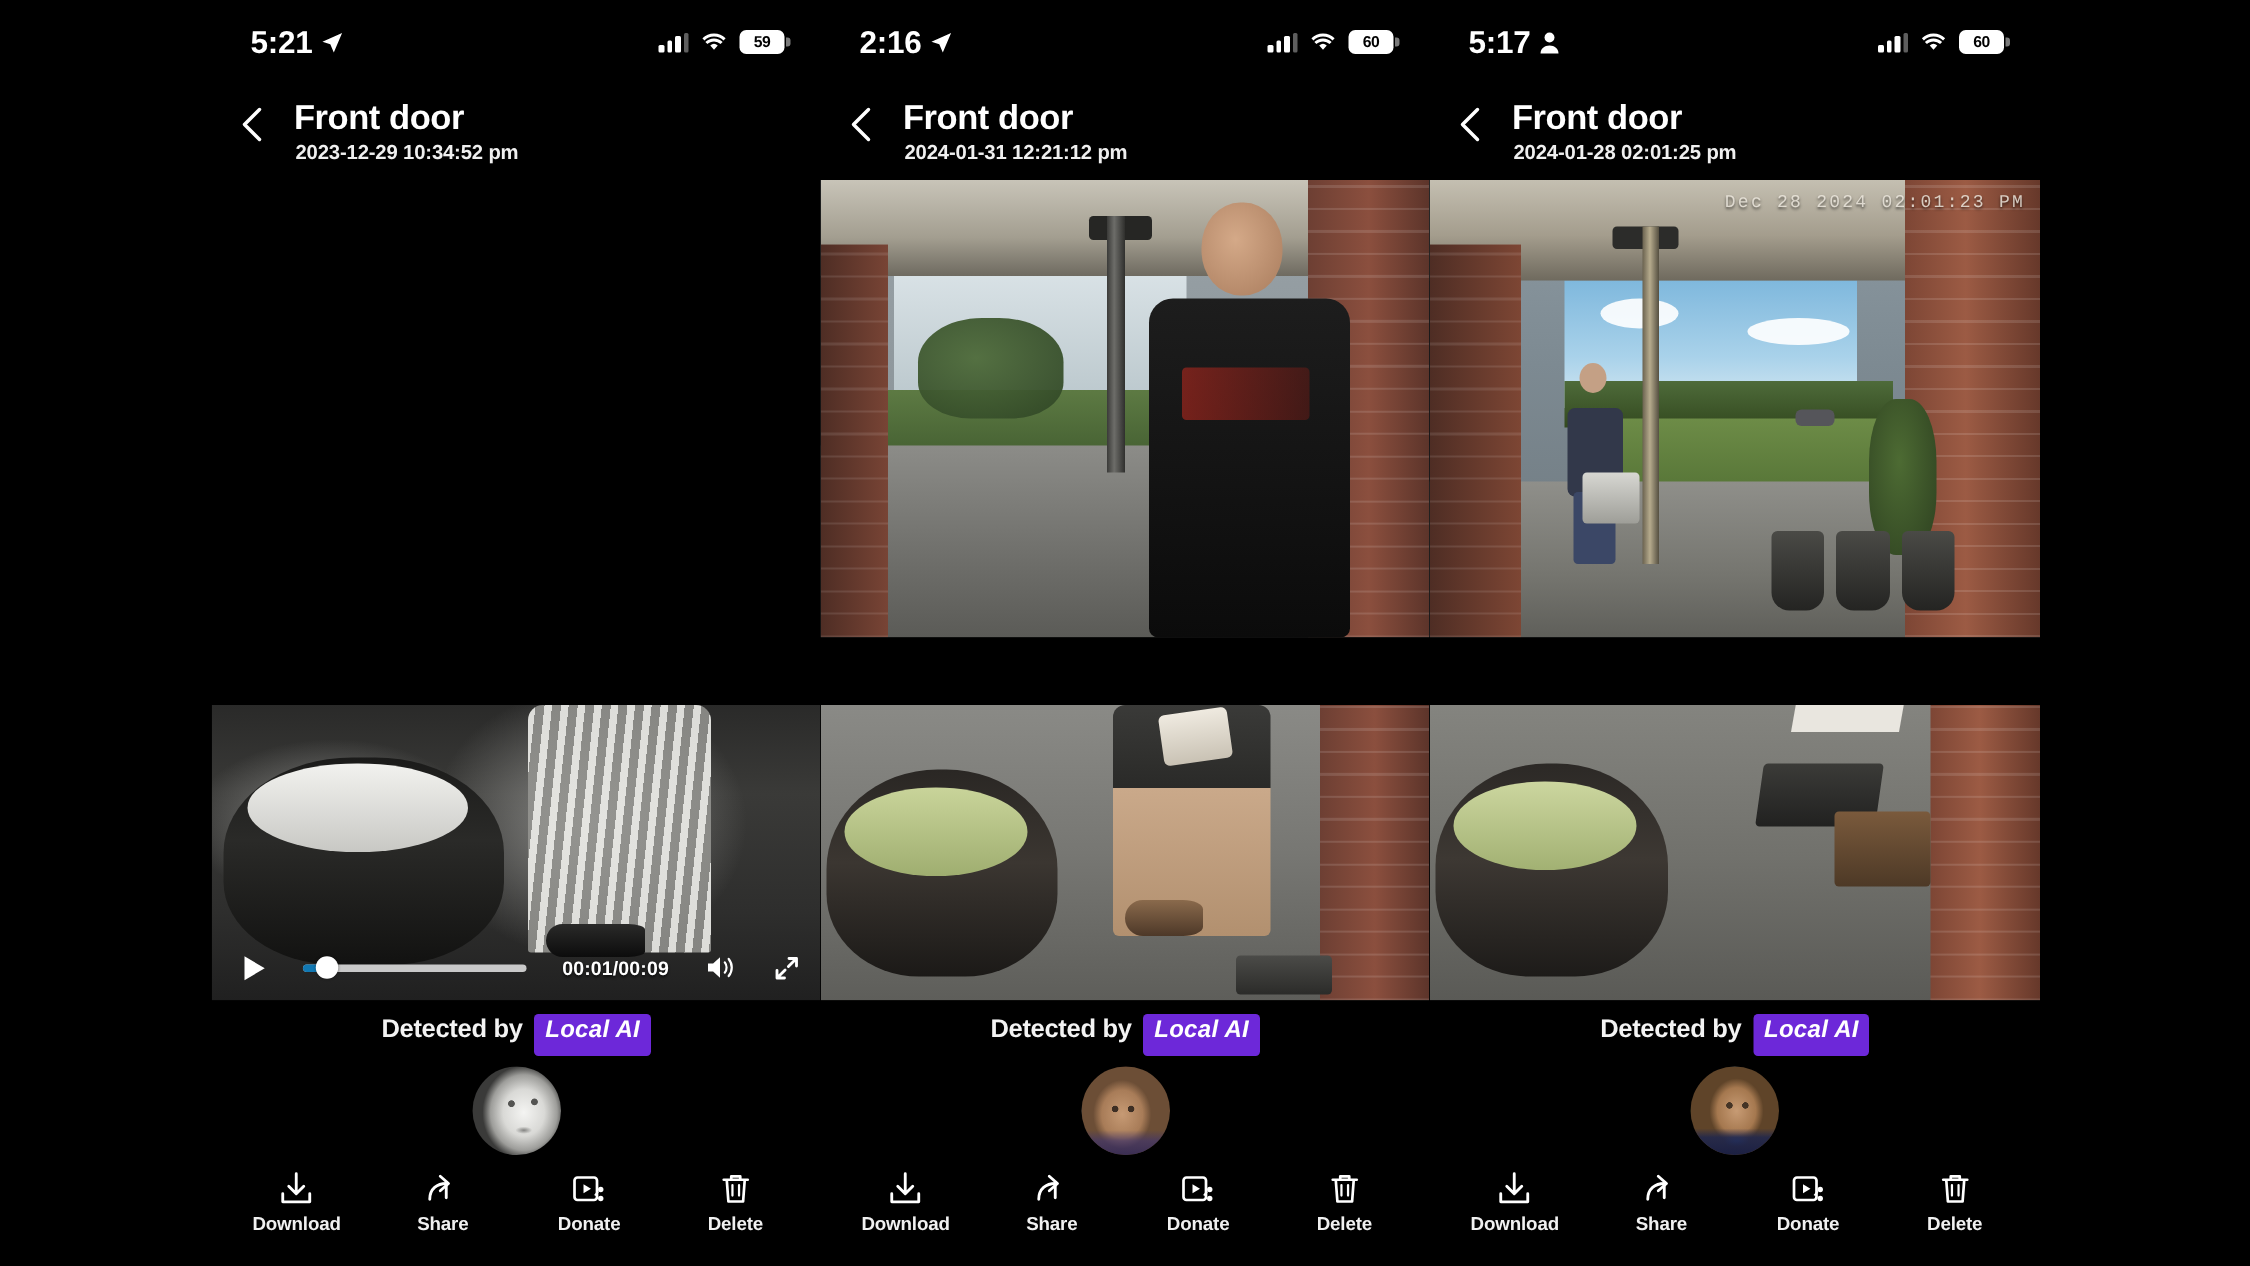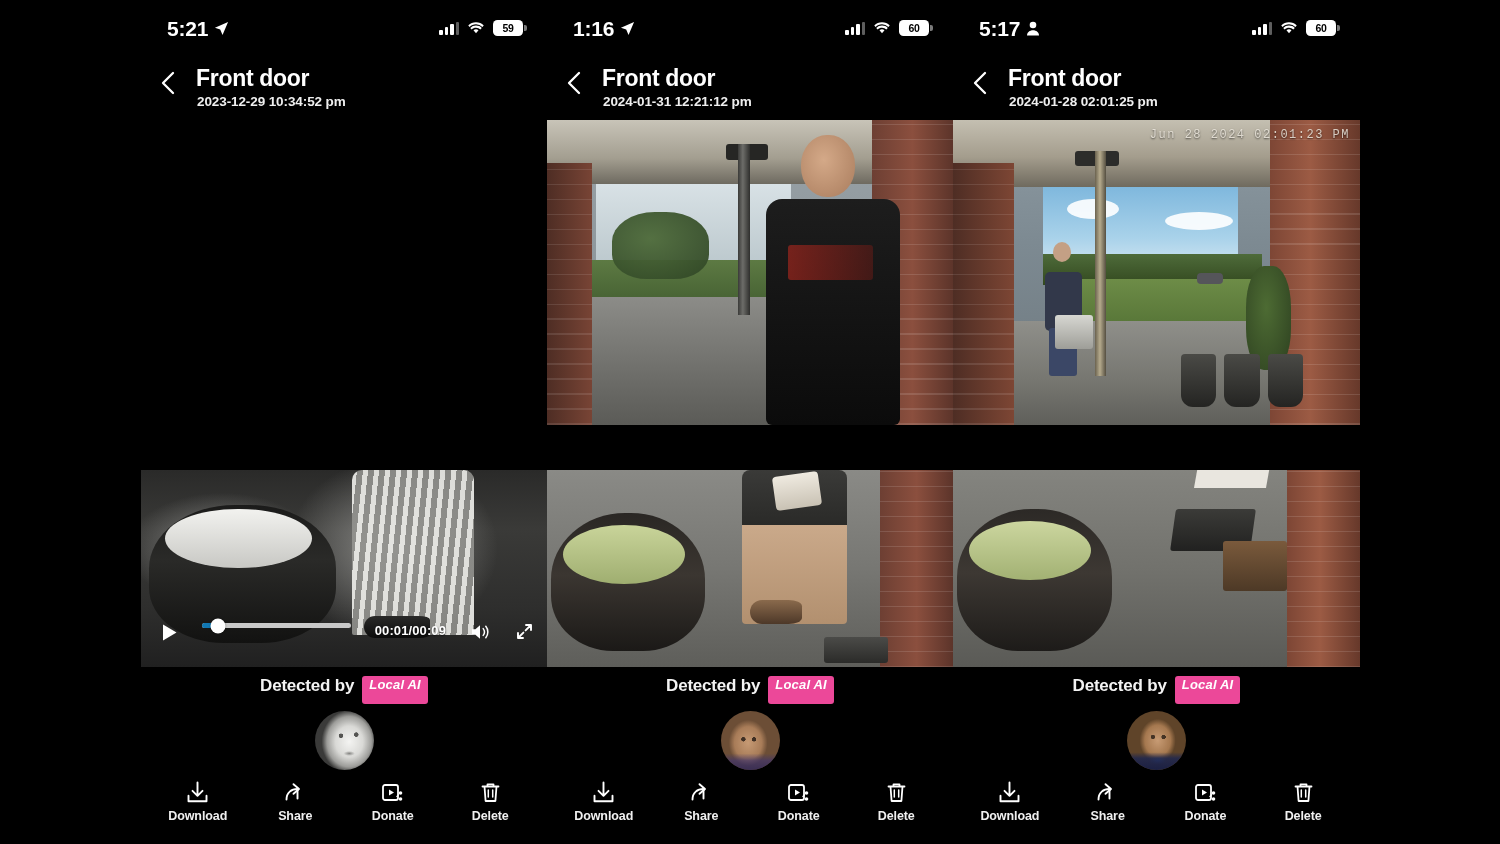--- a/index.html
+++ b/index.html
@@ -622,20 +622,21 @@
     letter-spacing: 1.4px;
   }
 
   
   .playerbar {
     position: absolute;
     left: 0; right: 0;
     bottom: 0;
     height: 44px;
     display: flex;
+    align-items: center;
     padding: 0 14px 0 20px;
     gap: 24px;
     z-index: 6;
   }
   .play-btn {
     width: 17px; height: 19px;
     flex: 0 0 auto;
     cursor: pointer;
   }
   .play-btn svg { display: block; }
@@ -688,23 +689,23 @@
   .detect-lbl {
     font-size: 17px;
     font-weight: 600;
     color: #f3f3f3;
     letter-spacing: -0.2px;
   }
   .ai-badge {
     display: inline-block;
     padding: 2px 7px 3px 7px;
     border-radius: 3px;
-    background: #ec4899;
+    background: #6d28d9;
     color: #ffffff;
-    font-size: 13px;
+    font-size: 16px;
     font-weight: 700;
     font-style: italic;
     letter-spacing: 0.2px;
     line-height: 1.1;
   }
 
   
   .face-row {
     position: absolute;
     top: 706px; left: 0; right: 0;
@@ -933,21 +934,21 @@
         </span>
         <span class="lbl">Delete</span>
       </div>
     </div>
   </div>
 
   <div class="panel p1">
 
     <div class="statusbar">
       <div class="sb-left">
-        <span class="sb-time">1:16</span>
+        <span class="sb-time">2:16</span>
         <svg class="loc-arrow" viewBox="0 0 16 16">
             <path d="M15 1 1 7.2l5.6 1.9L9.1 15z" fill="#fff"></path>
           </svg>
       </div>
       <div class="sb-right">
         <span class="sig-bars">
             <i></i>
             <i></i>
             <i></i>
             <i></i>
@@ -1119,21 +1120,21 @@
               <i></i>
             </div>
           <div class="s3-lamp"></div>
           <div class="s3-post"></div>
           <div class="s3-person">
             <div class="s3-head"></div>
             <div class="s3-body"></div>
             <div class="s3-legs"></div>
           </div>
           <div class="s3-box"></div>
-          <div class="vid-stamp">Jun 28 2024  02:01:23 PM</div>
+          <div class="vid-stamp">Dec 28 2024  02:01:23 PM</div>
         </div>
       </div>
       <div class="vid-half vid-gap"></div>
       <div class="vid-half vid-bot">
         <div class="scene s3b">
           <div class="s3b-white"></div>
           <div class="s3b-brickR"></div>
           <div class="s3b-chair"></div>
           <div class="s3b-cushion"></div>
           <div class="s3b-mat"></div>

